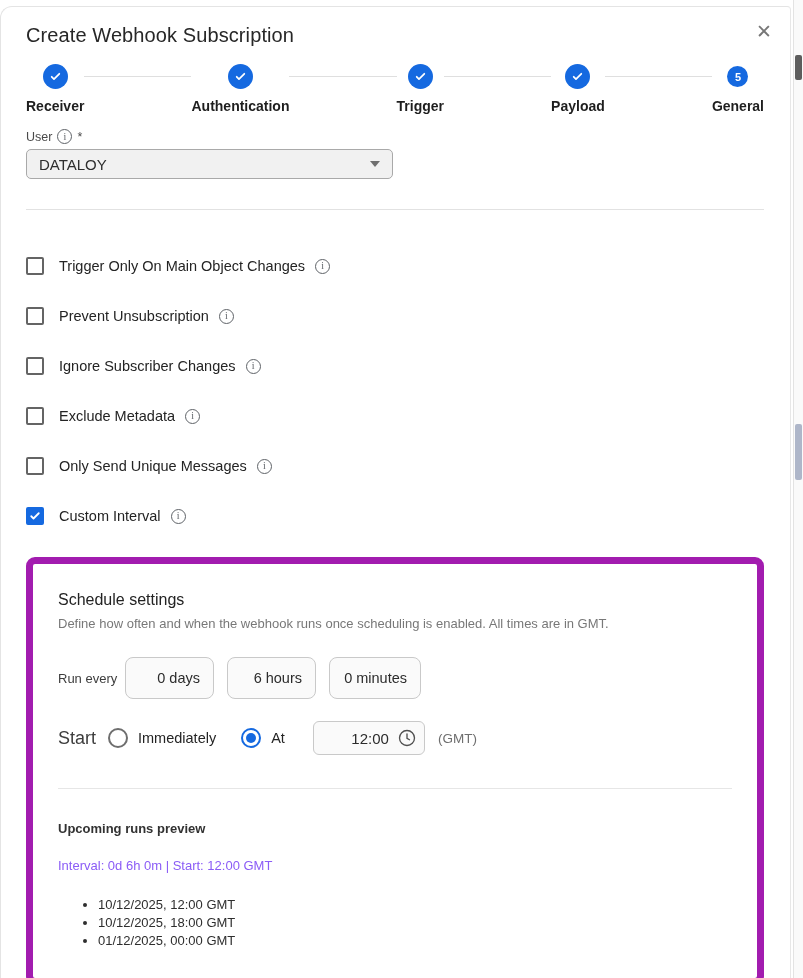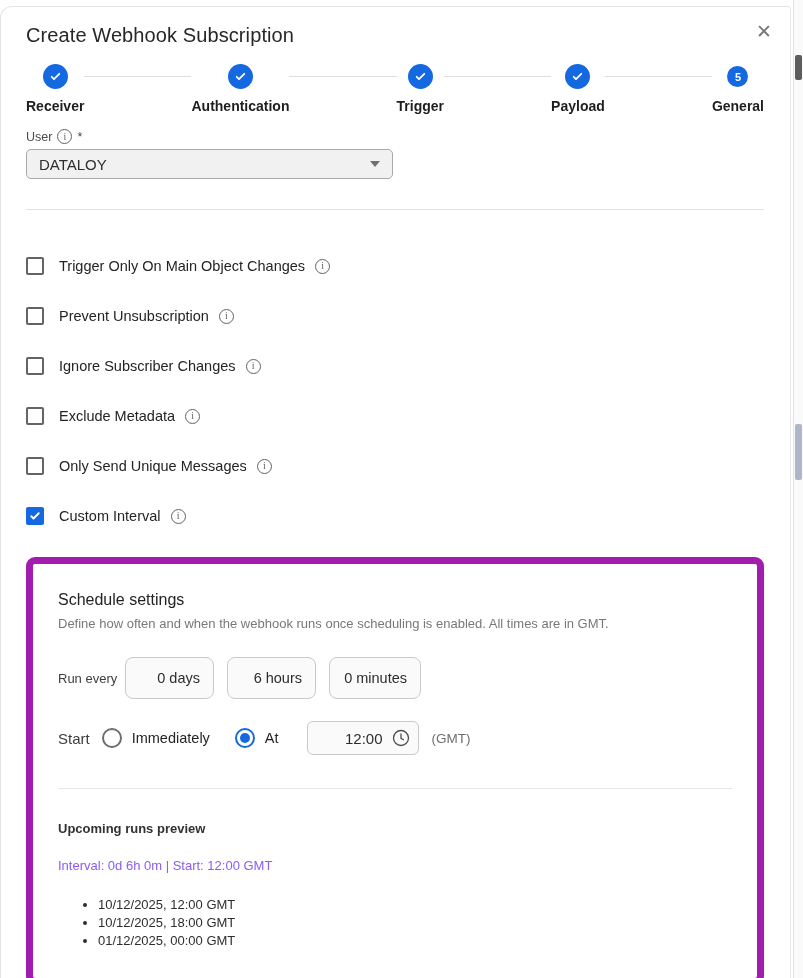--- a/index.html
+++ b/index.html
@@ -83,21 +83,21 @@
   .run-row { display:flex; align-items:center; margin-top:26px; }
   .run-label { font-size:13px; color:#3d3d3d; width:67px; flex-shrink:0; }
   .num-box {
     width:89px; height:42px; background:#fafafa; border:1px solid #c9c9c9; border-radius:8px;
     display:flex; align-items:center; justify-content:flex-end; padding-right:13px;
     font-size:14.5px; color:#2c2c2c; margin-right:13px; cursor:text;
   }
   .num-box.wide { width:92px; }
 
   .start-row { display:flex; align-items:center; margin-top:22px; }
-  .start-label { font-size:15px; color:#3d3d3d; margin-right:12px; }
+  .start-label { font-size:18px; color:#3d3d3d; margin-right:12px; }
   .radio {
     width:20px; height:20px; border-radius:50%; border:2px solid #6e6e6e; flex-shrink:0;
     display:flex; align-items:center; justify-content:center; cursor:pointer;
   }
   .radio.selected { border-color:var(--blue); }
   .radio.selected::after { content:""; width:10px; height:10px; border-radius:50%; background:var(--blue); }
   .radio-label { font-size:14.5px; color:#242424; margin-left:10px; }
   .gap-lg { margin-left:25px; }
   .time-box {
     margin-left:28px; width:112px; height:34px; background:#fafafa; border:1px solid #c9c9c9; border-radius:6px;

